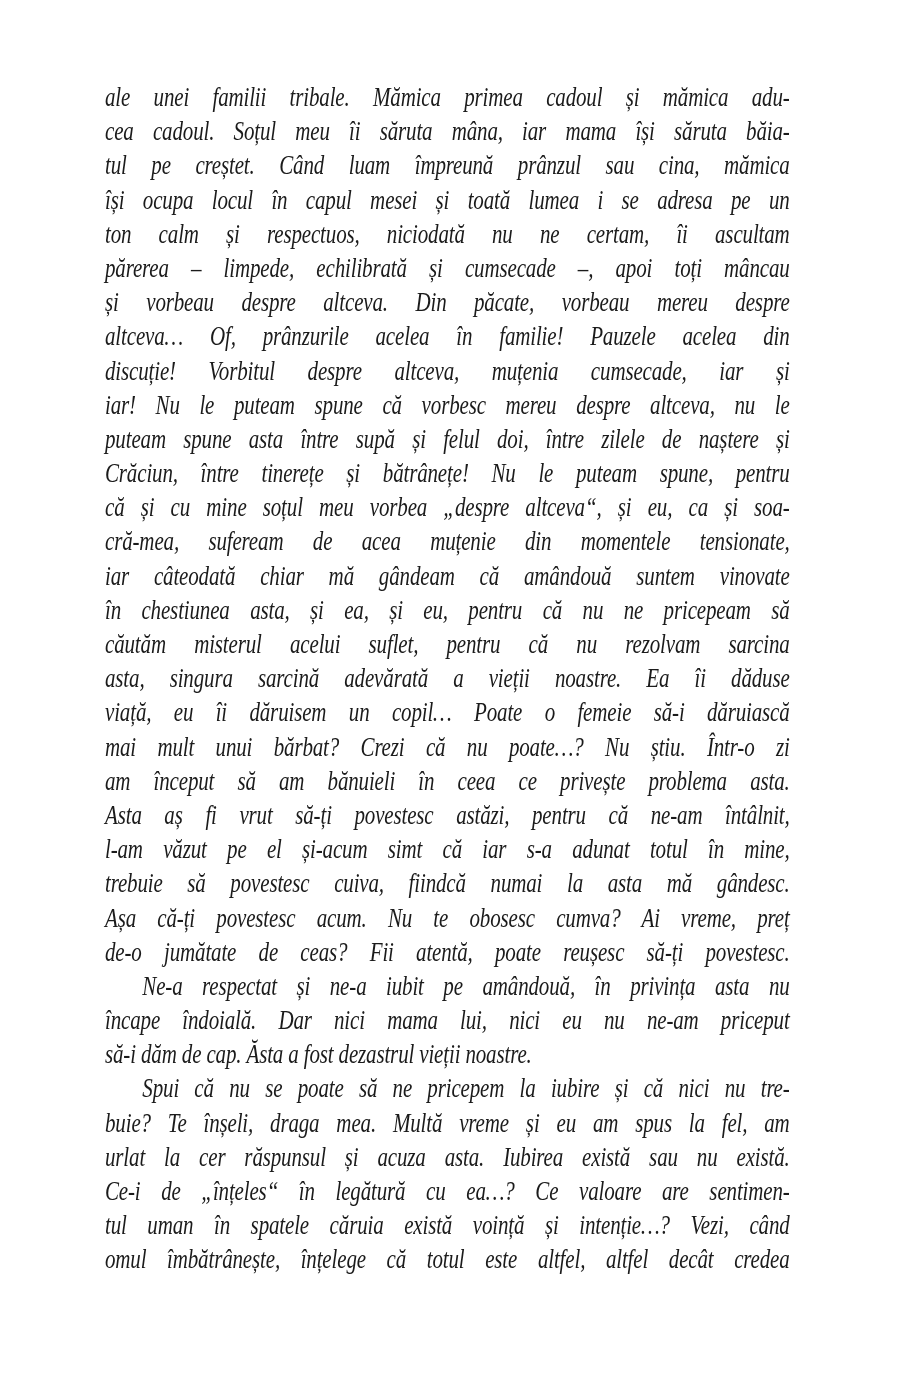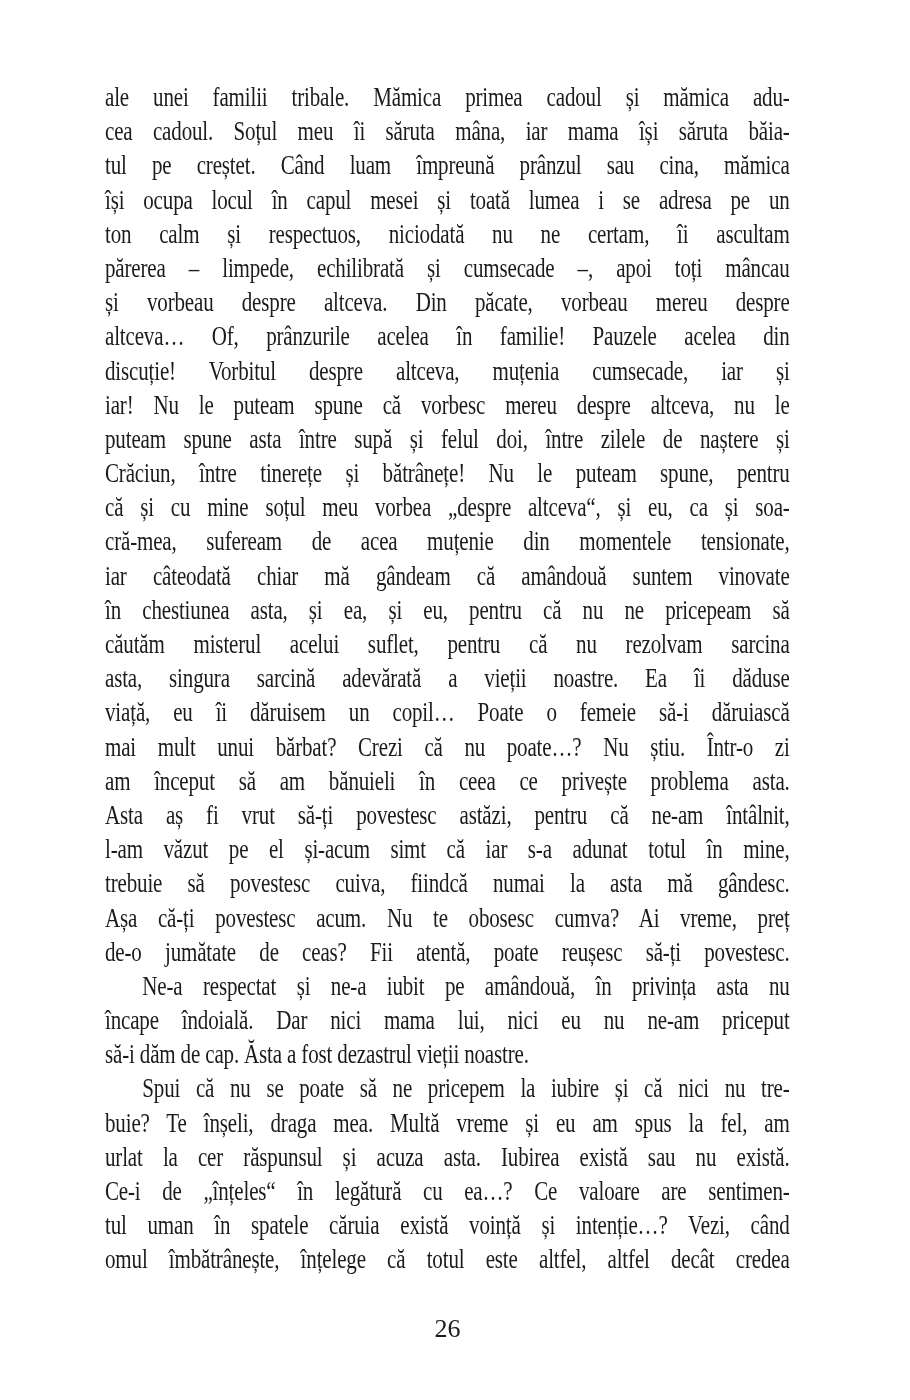--- a/index.html
+++ b/index.html
@@ -6,20 +6,21 @@
     margin: 0;
     padding: 0;
     font-family: "Liberation Serif", "DejaVu Serif", serif;
   }
   .book-page {
     position: relative;
     width: 910px;
     height: 1400px;
     background: #ffffff;
     overflow: hidden;
+    font-style: italic;
   }
   .text-block {
     position: absolute;
     left: 105px;
     top: 80px;
     width: 880px;
     transform: scaleX(0.778);
     transform-origin: 0 0;
     font-size: 27px;
     line-height: 34.2px;
@@ -93,14 +94,13 @@
       </div>
       <div class="paragraph">
         <div class="line indent">Spui că nu se poate să ne pricepem la iubire și că nici nu tre-</div>
         <div class="line">buie? Te înșeli, draga mea. Multă vreme și eu am spus la fel, am</div>
         <div class="line">urlat la cer răspunsul și acuza asta. Iubirea există sau nu există.</div>
         <div class="line">Ce-i de „înțeles“ în legătură cu ea…? Ce valoare are sentimen-</div>
         <div class="line">tul uman în spatele căruia există voință și intenție…? Vezi, când</div>
         <div class="line">omul îmbătrânește, înțelege că totul este altfel, altfel decât credea</div>
       </div>
     </div>
-  <div class="page-number">26</div>
 </div>
 
 </body></html>

